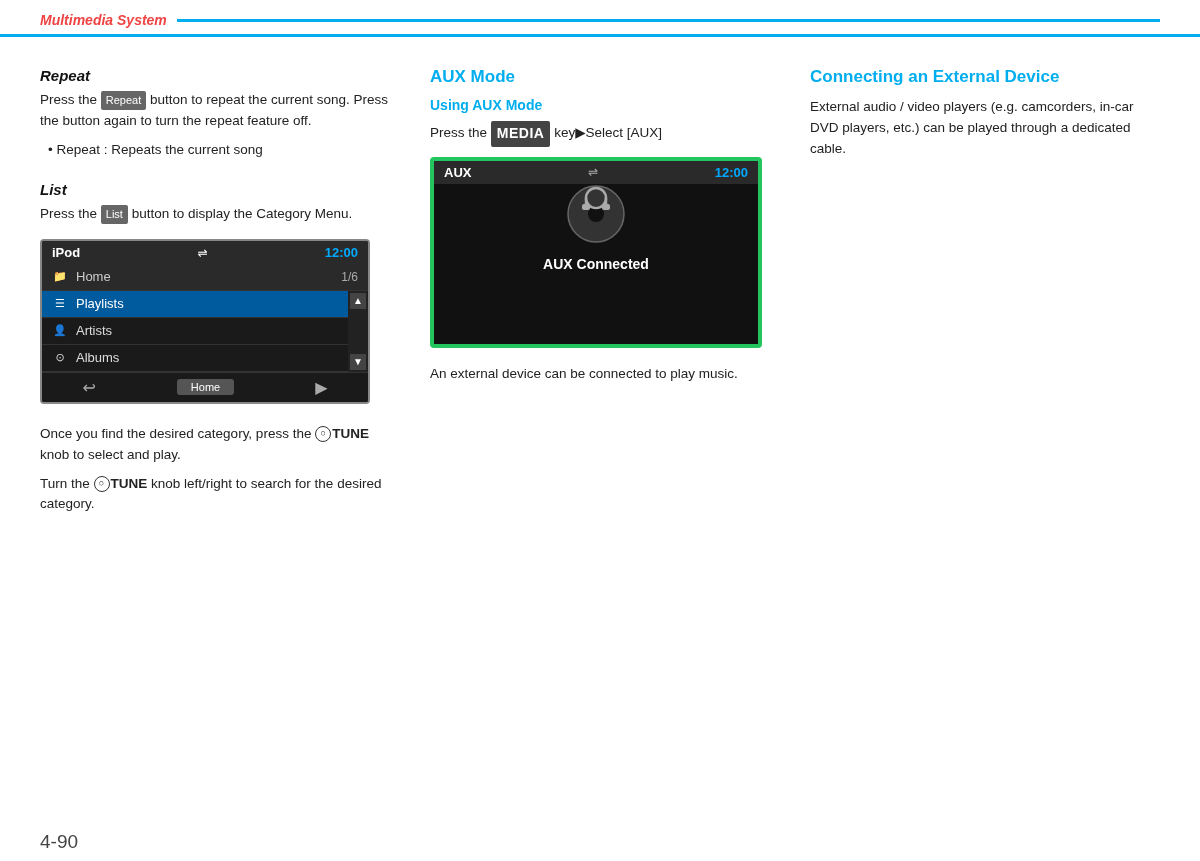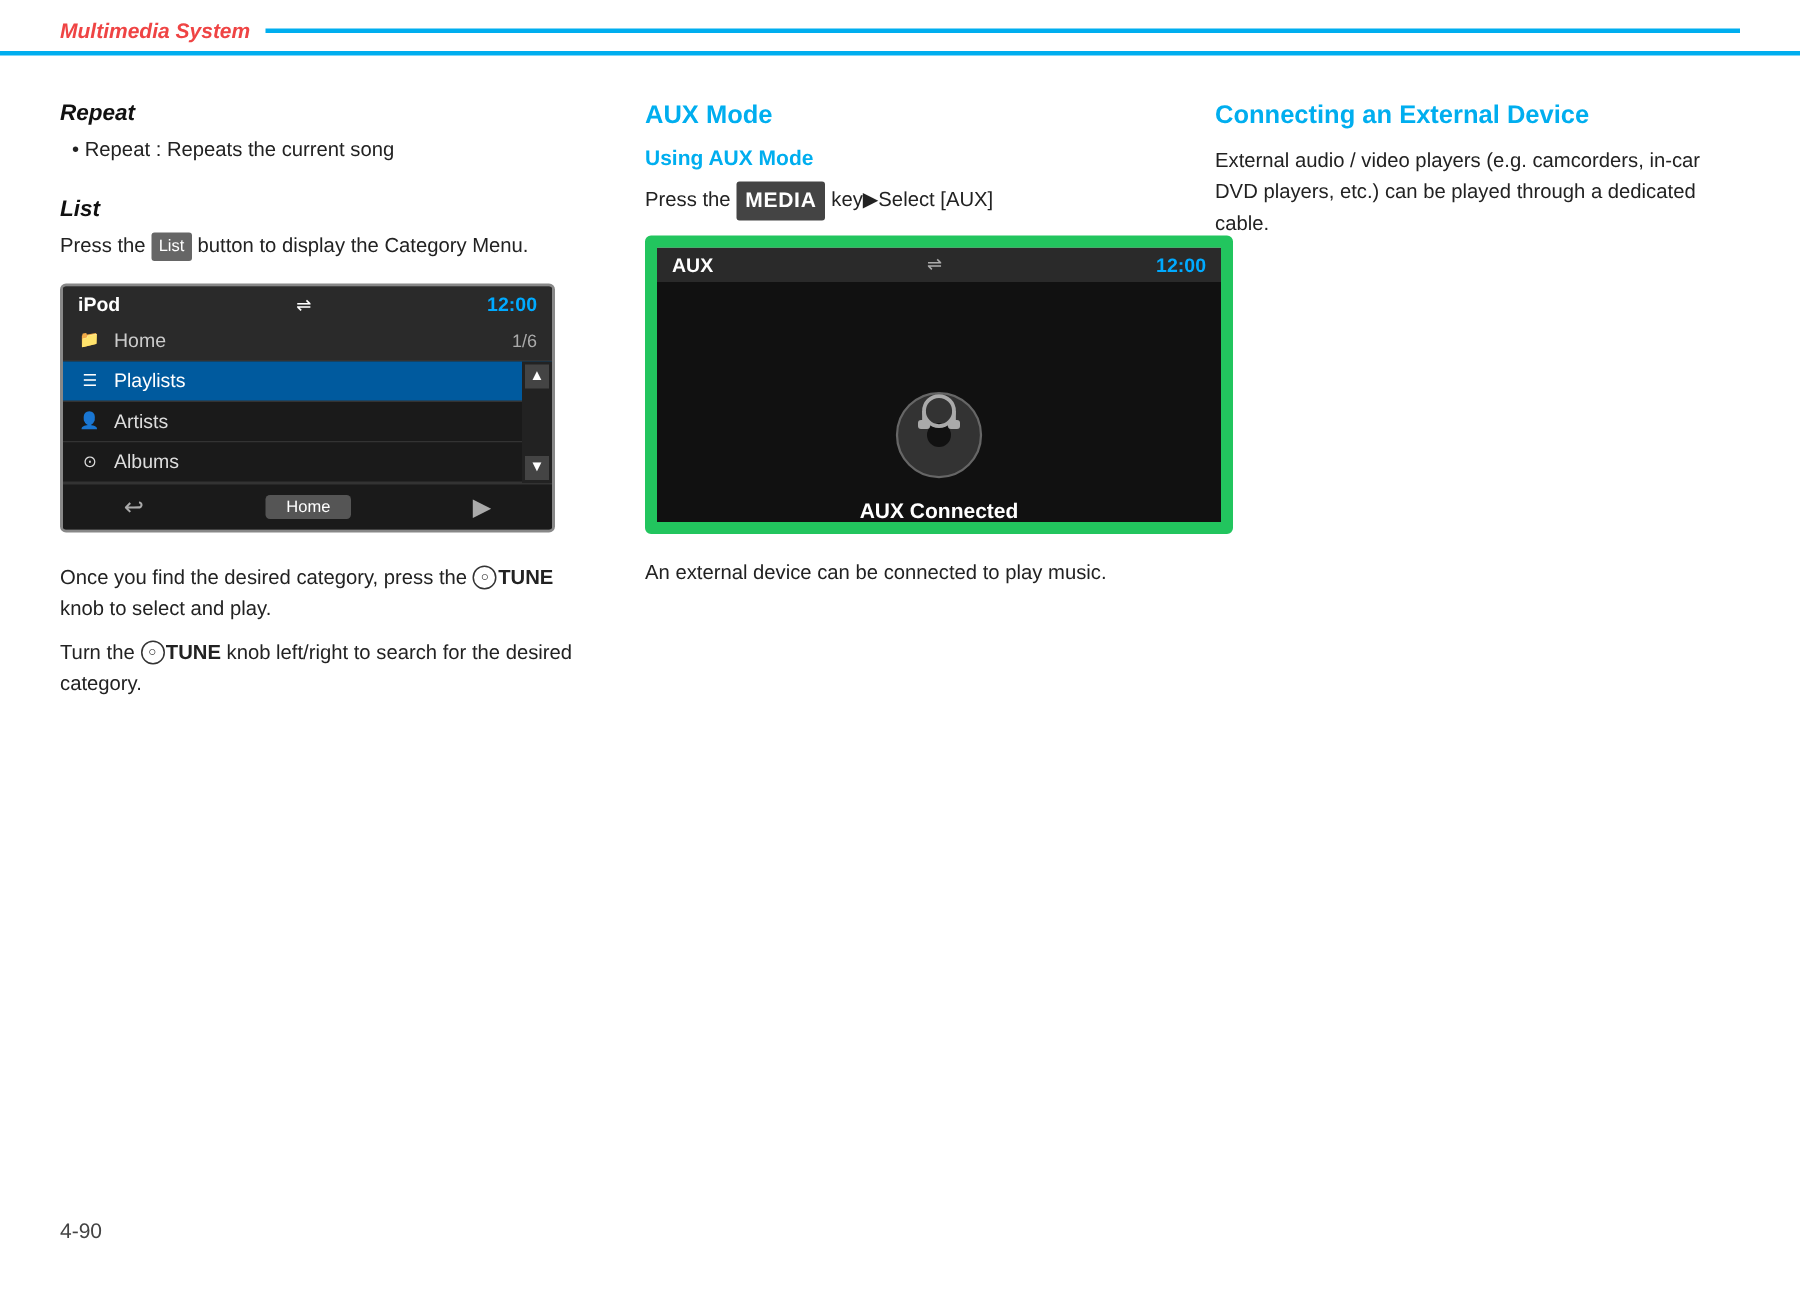--- a/index.html
+++ b/index.html
@@ -259,66 +259,66 @@
       font-size: 16px;
     }
 
     .ipod-forward-icon {
       color: #aaa;
       font-size: 16px;
     }
 
     
     .aux-screen {
-      border: 8px solid #22c55e;
+      border: 4px solid #22c55e;
       border-radius: 4px;
       background: #86efac;
       overflow: hidden;
-      width: 392px;
+      width: 332px;
       margin: 10px 0 16px 0;
     }
 
     .aux-topbar {
       background: #2a2a2a;
       display: flex;
       align-items: center;
       justify-content: space-between;
       padding: 4px 10px;
       color: #fff;
       font-size: 13px;
     }
 
     .aux-content {
       display: flex;
       flex-direction: column;
       align-items: center;
-      justify-content: flex-end;
+      justify-content: flex-start;
       height: 160px;
       background: #111;
     }
 
     .aux-disc-icon {
       width: 60px;
       height: 60px;
       margin-bottom: 12px;
       position: relative;
     }
 
     .aux-connected-text {
       color: #fff;
       font-size: 14px;
       font-weight: bold;
     }
 
     
     .page-number {
       position: absolute;
-      bottom: 33px;
+      bottom: 8px;
       left: 40px;
-      font-size: 14px;
+      font-size: 19px;
       color: #444;
       margin-top: 12px;
     }
 
     .tune-knob {
       display: inline-flex;
       align-items: center;
       justify-content: center;
       width: 16px;
       height: 16px;
@@ -340,20 +340,25 @@
   <span class="header-title">Multimedia System</span>
   <div class="header-line"></div>
 </div>
 
 <div class="content">
 
   <div class="col-left">
 
     <div class="section-gap">
       <div class="section-title-bold">Repeat</div>
+      <p>
+        <span>Press the</span>
+        <span class="btn-inline">Repeat</span>
+        <span> button to repeat the current song. Press the button again to turn the repeat feature off.</span>
+      </p>
       <p class="bullet">• Repeat : Repeats the current song</p>
     </div>
 
     <div class="section-gap">
       <div class="section-title-bold">List</div>
       <p>
         <span>Press the</span>
         <span class="btn-inline">List</span>
         <span> button to display the Category Menu.</span>
       </p>

